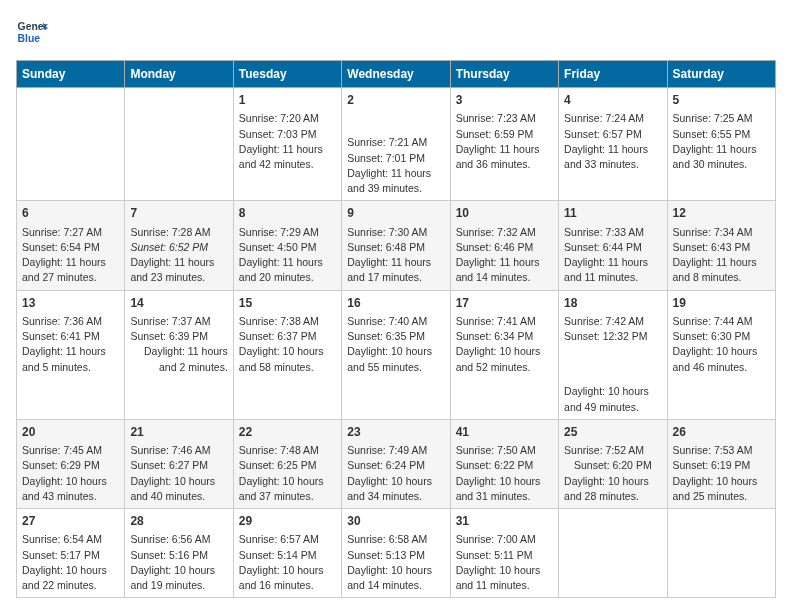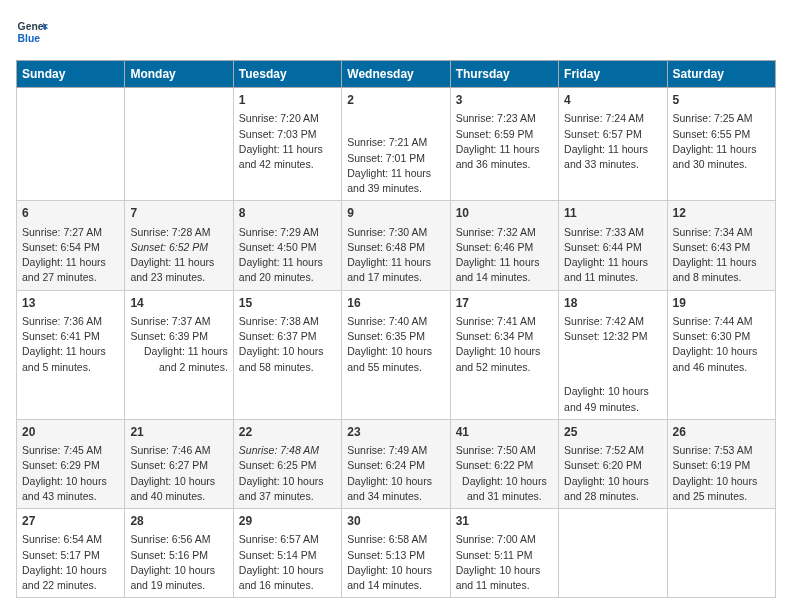--- a/index.html
+++ b/index.html
@@ -236,40 +236,40 @@
           <span style="display: block;">Daylight: 10 hours and 43 minutes.</span>
         </td>
         <td>
           <span class="day-num">21</span>
           <span style="display: block;">Sunrise: 7:46 AM</span>
           <span style="display: block;">Sunset: 6:27 PM</span>
           <span style="display: block;">Daylight: 10 hours and 40 minutes.</span>
         </td>
         <td>
           <span class="day-num">22</span>
-          <span style="display: block; font-style: italic;">Sunrise: 7:48 AM</span>
+          <span style="display: block;">Sunrise: 7:48 AM</span>
           <span style="display: block;">Sunset: 6:25 PM</span>
           <span style="display: block;">Daylight: 10 hours and 37 minutes.</span>
         </td>
         <td>
           <span class="day-num">23</span>
           <span style="display: block;">Sunrise: 7:49 AM</span>
           <span style="display: block;">Sunset: 6:24 PM</span>
           <span style="display: block;">Daylight: 10 hours and 34 minutes.</span>
         </td>
         <td>
           <span class="day-num">41</span>
           <span style="display: block;">Sunrise: 7:50 AM</span>
           <span style="display: block;">Sunset: 6:22 PM</span>
-          <span style="display: block; text-align: center;">Daylight: 10 hours and 31 minutes.</span>
+          <span style="display: block;">Daylight: 10 hours and 31 minutes.</span>
         </td>
         <td>
           <span class="day-num">25</span>
           <span style="display: block;">Sunrise: 7:52 AM</span>
-          <span style="display: block;">Sunset: 6:20 PM</span>
+          <span style="display: block; text-align: center;">Sunset: 6:20 PM</span>
           <span style="display: block;">Daylight: 10 hours and 28 minutes.</span>
         </td>
         <td>
           <span class="day-num">26</span>
           <span style="display: block;">Sunrise: 7:53 AM</span>
           <span style="display: block;">Sunset: 6:19 PM</span>
           <span style="display: block;">Daylight: 10 hours and 25 minutes.</span>
         </td>
       </tr>
       <tr>

